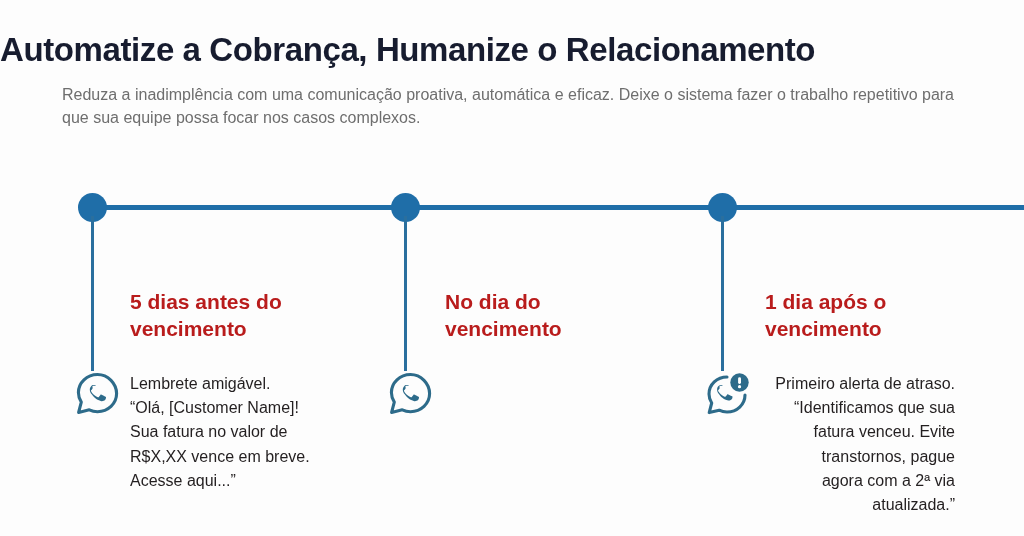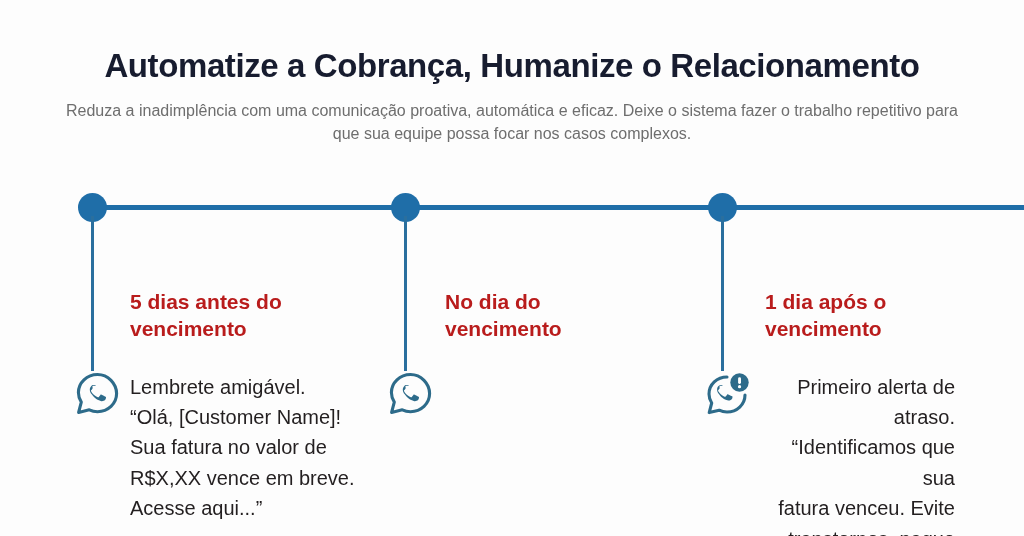--- a/index.html
+++ b/index.html
@@ -14,23 +14,23 @@
     font-family: "Liberation Sans", sans-serif;
     overflow: hidden;
     position: relative;
     -webkit-font-smoothing: antialiased;
   }
 
   
   .header {
     position: absolute;
     left: 0;
-    top: 16px;
+    top: 0;
     width: 1024px;
-    text-align: center;
+    text-align: left;
   }
   .page-title {
     margin: 0;
     padding-top: 32px;
     font-size: 33px;
     font-weight: bold;
     letter-spacing: -0.4px;
     color: #171c2f;
     line-height: 1.1;
   }
@@ -99,21 +99,21 @@
     font-weight: bold;
     color: #b91c1c;
     line-height: 1.3;
     width: 215px;
   }
   .step-body-row {
     margin-top: 29px;
     position: relative;
   }
   .step-text {
-    font-size: 20px;
+    font-size: 16px;
     color: #231f20;
     line-height: 1.52;
     white-space: pre-line;
     width: 265px;
   }
   .step-3 .step-text { width: 190px; text-align: right; }
   .step-1 .step-text { width: 230px; }
 
   
   .wa-icon {

